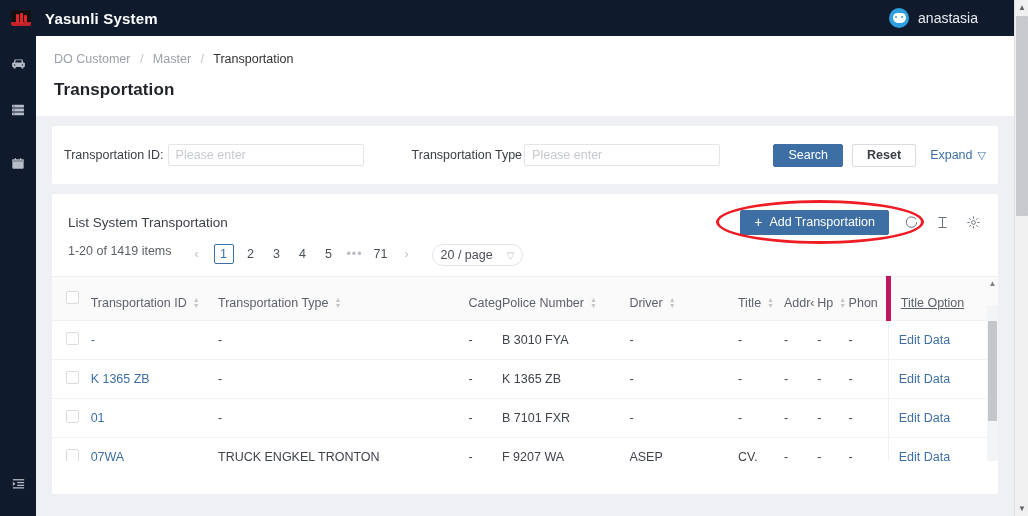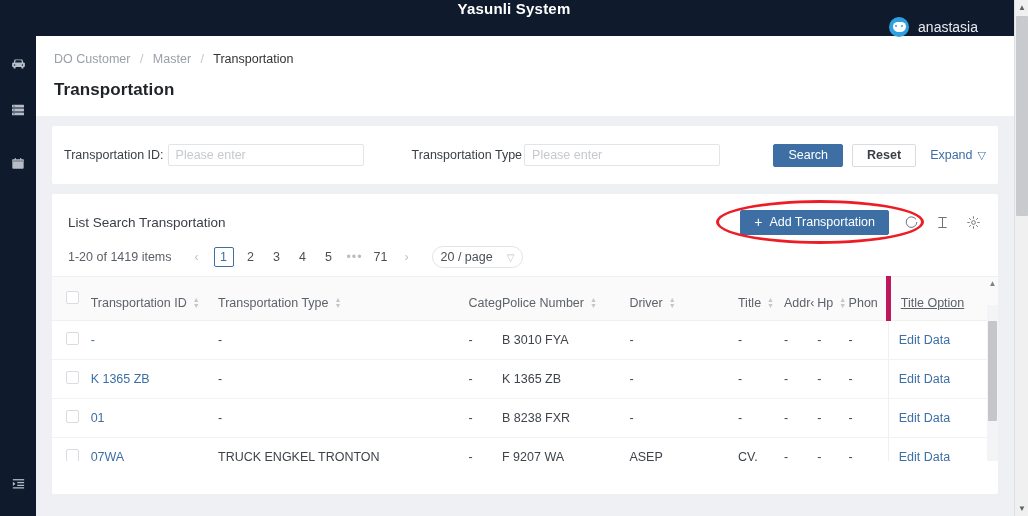--- a/index.html
+++ b/index.html
@@ -8,21 +8,21 @@
     font-family: "Liberation Sans", sans-serif;
     background: #eef0f4;
     color: #333;
     font-size: 13px;
     position: relative;
   }
 
   
   #topbar {
     position: absolute; top: 0; left: 0; width: 1014px; height: 36px;
-    background: #0f1b2d; display: flex; align-items: center; z-index: 30; flex-direction: column;
+    background: #0f1b2d; display: flex; align-items: center; z-index: 30;
   }
   #brand-logo {
     width: 20px; height: 16px; margin-left: 11px; border-radius: 2px;
     background: #111; display: flex; align-items: center; justify-content: center;
     position: relative; overflow: hidden;
   }
   #brand-logo .bar { width: 3px; background: #e0262b; border-radius: 1px; }
   #brand-logo .b1 { height: 9px; }
   #brand-logo .b2 { height: 11px; margin: 0 1px; }
   #brand-logo .b3 { height: 7px; }
@@ -123,21 +123,21 @@
   .tool-icon {
     width: 17px; height: 17px; margin-left: 14px; color: #6b7179; cursor: pointer;
     display: flex; align-items: center; justify-content: center;
   }
   #annot-ellipse {
     position: absolute; left: -24px; top: -10px; width: 208px; height: 44px;
     border: 3px solid #ee1c24; border-radius: 50%; pointer-events: none; z-index: 12;
   }
 
   
-  #pager { display: flex; align-items: center; padding: 8px 16px 0 16px; height: 34px; }
+  #pager { display: flex; padding: 8px 16px 0 16px; height: 34px; }
   #pager-count { font-size: 12.5px; color: #5a5f66; margin-right: 12px; }
   .pg {
     min-width: 18px; height: 20px; font-size: 12.5px; color: #4a4f56;
     display: flex; align-items: center; justify-content: center; margin: 0 4px;
     cursor: pointer;
   }
   .pg.arrow { color: #b9bdc3; }
   .pg.active { border: 1px solid #3d6fa5; color: #3d6fa5; border-radius: 2px; min-width: 20px; }
   .pg.dots { color: #b9bdc3; letter-spacing: 1px; }
   #page-size {
@@ -299,21 +299,21 @@
         <div id="expand-link">
           <span>Expand</span>
           <span class="chev">▽</span>
         </div>
       </div>
     </div>
 
     <div class="card" id="list-card">
 
       <div id="list-top">
-        <div id="list-title">List Search Transportation</div>
+        <div id="list-title">List System Transportation</div>
         <div id="list-actions">
           <div id="annot-ellipse"></div>
           <div id="add-btn">
             <span class="plus">+</span>
             <span>Add Transportation</span>
           </div>
           <div class="tool-icon">
             <svg width="15" height="15" viewBox="0 0 24 24" fill="none" stroke="currentColor" stroke-width="1.6">
               <path d="M19 6.5A8.5 8.5 0 1020.5 12" stroke-linecap="round"></path>
             </svg>
@@ -457,21 +457,21 @@
               <td class="col-adr">-</td>
               <td class="col-hp">-</td>
               <td class="col-phn">-</td>
               <td class="col-opt"><span class="link">Edit Data</span></td>
             </tr>
             <tr>
               <td class="col-cb"><span class="cb"></span></td>
               <td class="col-id"><span class="link">01</span></td>
               <td class="col-type">-</td>
               <td class="col-cat">-</td>
-              <td class="col-pol">B 8238 FXR</td>
+              <td class="col-pol">B 7101 FXR</td>
               <td class="col-drv">-</td>
               <td class="col-tit">-</td>
               <td class="col-adr">-</td>
               <td class="col-hp">-</td>
               <td class="col-phn">-</td>
               <td class="col-opt"><span class="link">Edit Data</span></td>
             </tr>
             <tr>
               <td class="col-cb"><span class="cb"></span></td>
               <td class="col-id"><span class="link">07WA</span></td>

